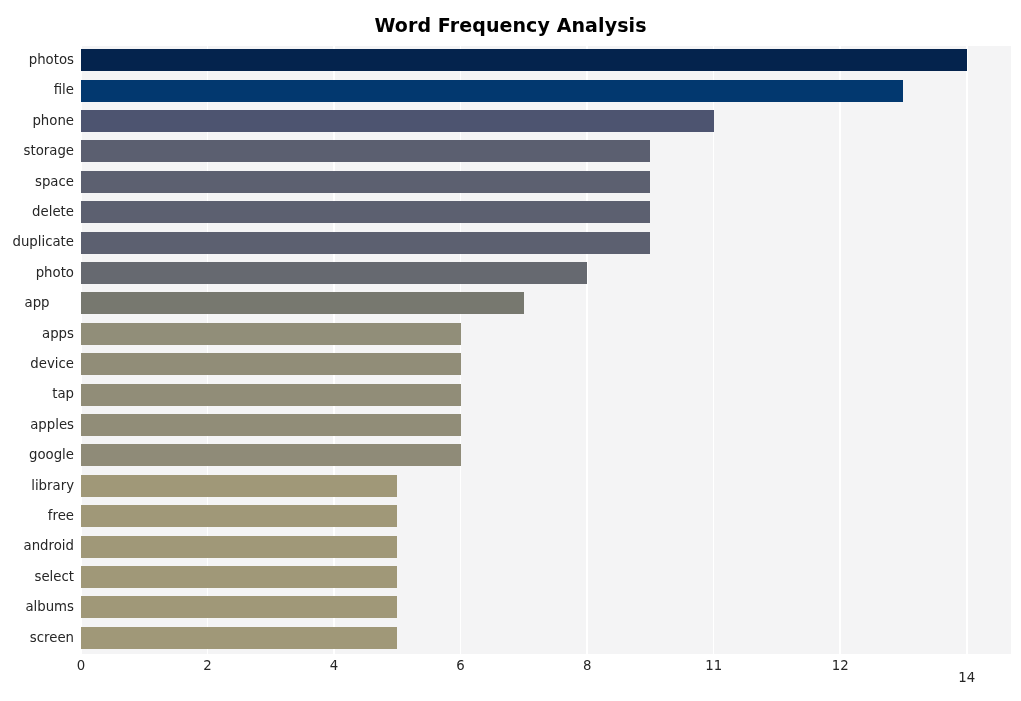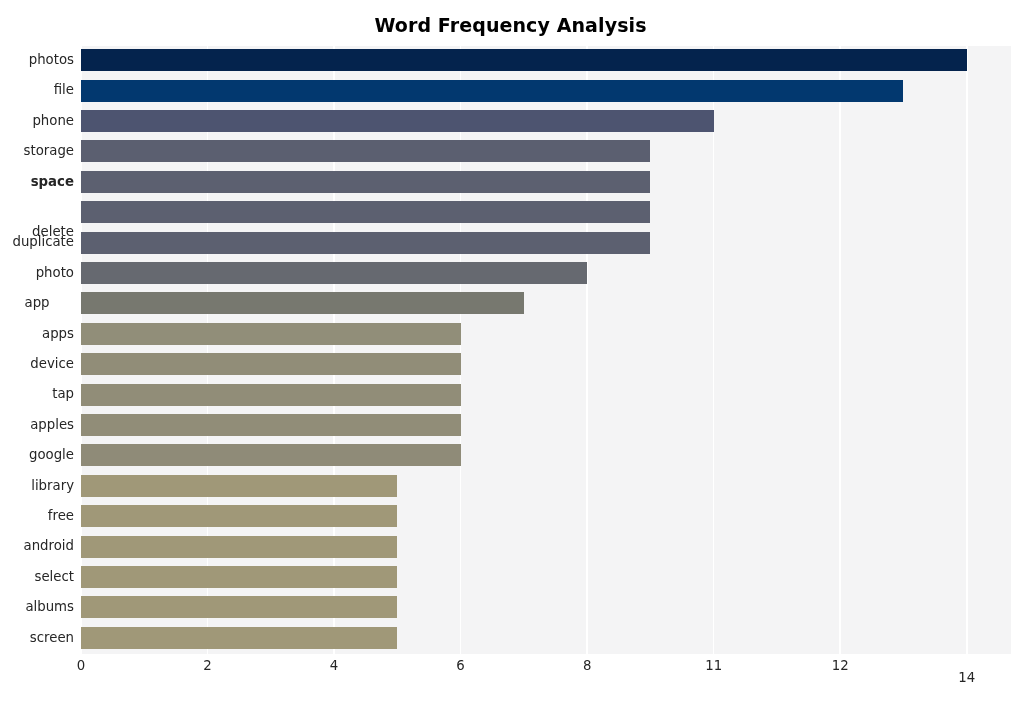--- a/index.html
+++ b/index.html
@@ -202,22 +202,22 @@
           <div class="bar" title="screen: 5" style="width: 316.327px; background: rgb(160, 152, 120);"></div>
         </div>
       </div>
   </div>
 
   <div id="y-tick-labels">
       <div class="y-tick" style="top: 0px; padding-left: 32px;">photos</div>
       <div class="y-tick" style="top: 30.4px;">file</div>
       <div class="y-tick" style="top: 60.8px;">phone</div>
       <div class="y-tick" style="top: 91.2px;">storage</div>
-      <div class="y-tick" style="top: 121.6px; font-weight: bold;">space</div>
-      <div class="y-tick" style="top: 152px; margin-top: 20px;">delete</div>
+      <div class="y-tick" style="top: 121.6px;">space</div>
+      <div class="y-tick" style="top: 152px;">delete</div>
       <div class="y-tick" style="top: 182.4px;">duplicate</div>
       <div class="y-tick" style="top: 212.8px;">photo</div>
       <div class="y-tick" style="top: 243.2px; text-align: center;">app</div>
       <div class="y-tick" style="top: 273.6px;">apps</div>
       <div class="y-tick" style="top: 304px;">device</div>
       <div class="y-tick" style="top: 334.4px;">tap</div>
       <div class="y-tick" style="top: 364.8px;">apples</div>
       <div class="y-tick" style="top: 395.2px;">google</div>
       <div class="y-tick" style="top: 425.6px;">library</div>
       <div class="y-tick" style="top: 456px;">free</div>

